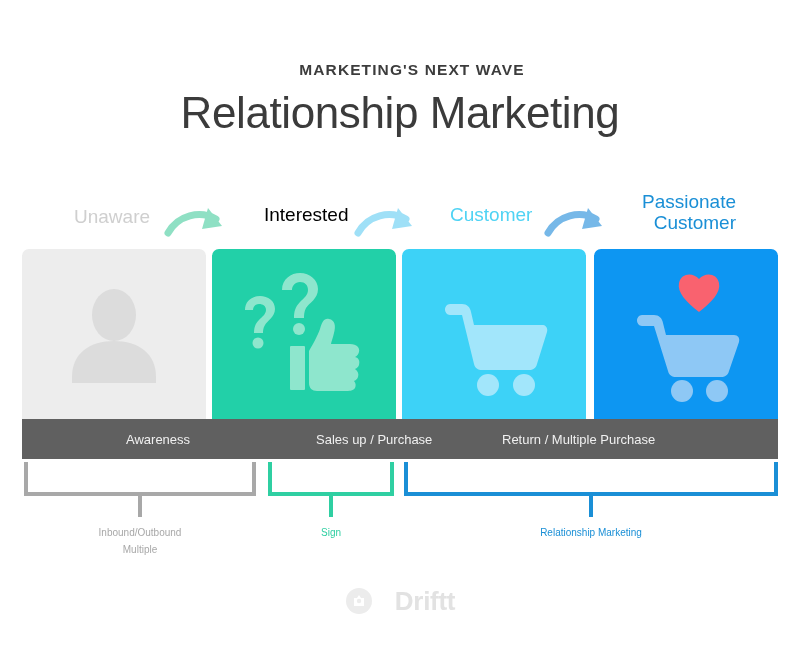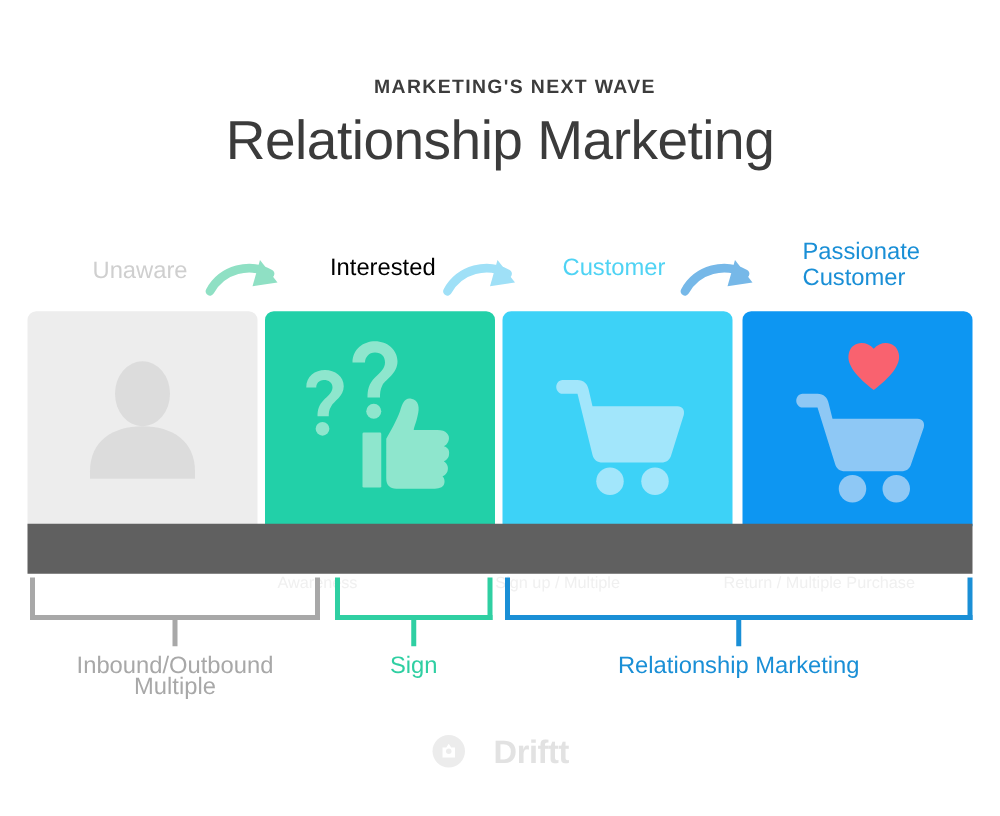--- a/index.html
+++ b/index.html
@@ -51,21 +51,21 @@
   }
   .stage-label {
     position: absolute;
     font-size: 19px;
     line-height: 21px;
     white-space: nowrap;
   }
   .sl-unaware    { left: 50px;  top: 20px; color: #cfcfcf; }
   .sl-interested { left: 240px; top: 18px; color: #000000; }
   .sl-customer   { left: 426px; top: 18px; color: #4fd3f4; }
-  .sl-passionate { left: 618px; top: 5px;  color: #1a8fd6; text-align: left; }
+  .sl-passionate { left: 618px; top: 5px;  color: #1a8fd6; text-align: right; }
   .sl-passionate .l2 { display: block; }
 
   .arrow {
     position: absolute;
     width: 72px;
     height: 40px;
     top: 16px;
   }
   .arrow-1 { left: 140px; }
   .arrow-2 { left: 330px; }
@@ -108,22 +108,21 @@
     width: 756px;
     height: 40px;
     background: #606060;
   }
   .band-label {
     position: absolute;
     top: 13px;
     font-size: 13px;
     color: #f0f0f0;
     white-space: nowrap;
-    text-align: right;
-    margin-top: 26px;
+    text-align: left;
   }
   .bl-0 { left: 104px;  width: 160px; }
   .bl-1 { left: 294px;  width: 180px; }
   .bl-2 { left: 480px;  width: 230px; }
 
   
   .brackets {
     position: absolute;
     left: 0;
     top: 462px;
@@ -153,21 +152,21 @@
     background: currentColor;
     left: 50%;
     margin-left: -2px;
   }
   .bracket .cap {
     position: absolute;
     top: 62px;
     left: 0;
     width: 100%;
     text-align: center;
-    font-size: 19px;
+    font-size: 10px;
     line-height: 17px;
     color: currentColor;
   }
   .bracket .cap .l2 { display: block; }
 
   .br-0 { left: 24px;  width: 232px; color: #a8a8a8; }
   .br-1 { left: 268px; width: 126px; color: #2fcfa2; }
   .br-2 { left: 404px; width: 374px; color: #1a8fd6; }
 
   
@@ -267,21 +266,21 @@
         <path d="M48 66 L60 66 C65 66, 68 69, 69 74 L72 86 L140 86 C144 86, 146 89, 145 93 L135 122 C134 126, 131 128, 127 128 L82 128 C78 128, 75 126, 74 122 L60 77 L48 77 C45 77, 43 74, 43 71.5 C43 69, 45 66, 48 66 Z"></path>
         <circle cx="88" cy="142" r="11"></circle>
         <circle cx="123" cy="142" r="11"></circle>
       </g>
     </svg>
   </div>
 </div>
 
 <div class="band">
   <div class="band-label bl-0">Awareness</div>
-  <div class="band-label bl-1">Sign up / Multiple</div>
+  <div class="band-label bl-1">Sales up / Purchase</div>
   <div class="band-label bl-2">Return / Multiple Purchase</div>
 </div>
 
 <div class="brackets">
 
   <div class="bracket br-0">
     <div class="u"></div>
     <div class="tick"></div>
     <div class="cap">
       <span>Inbound/Outbound</span>

